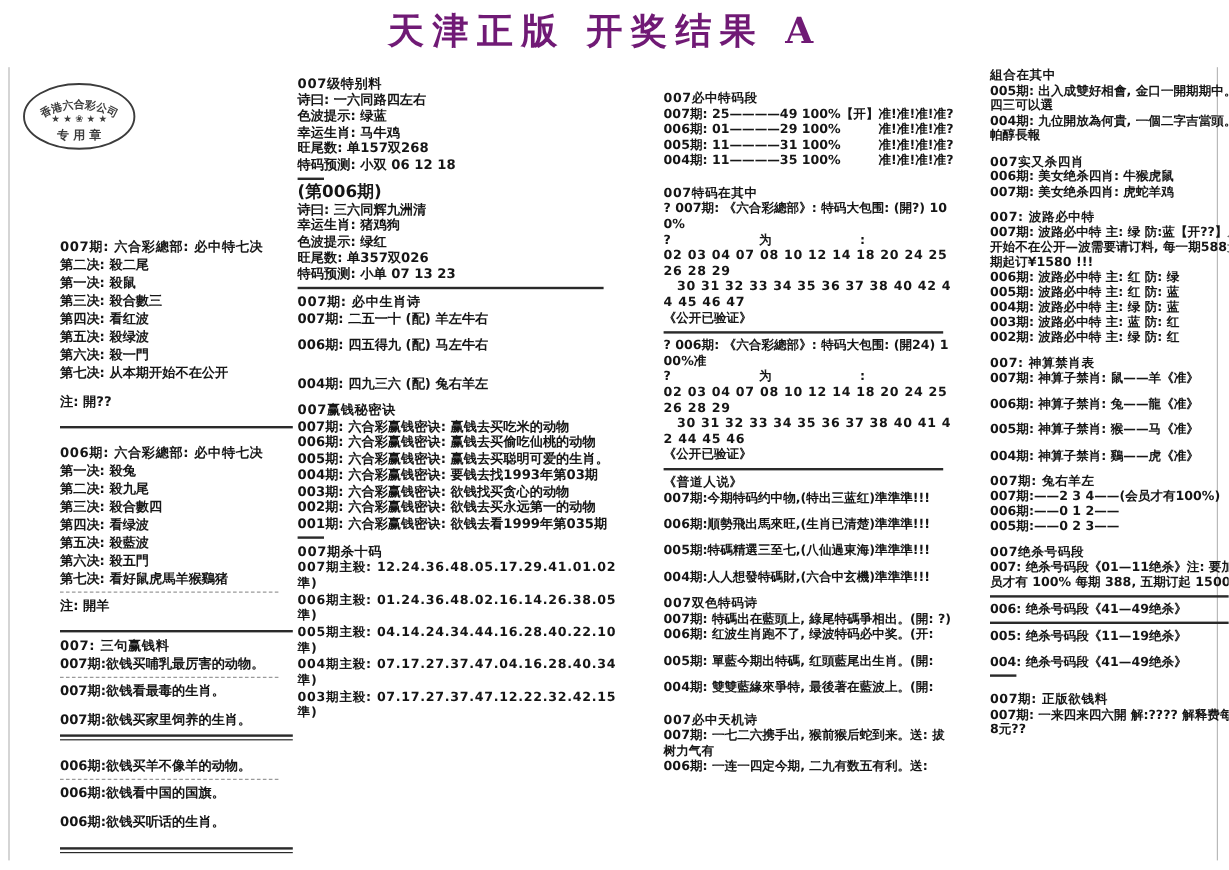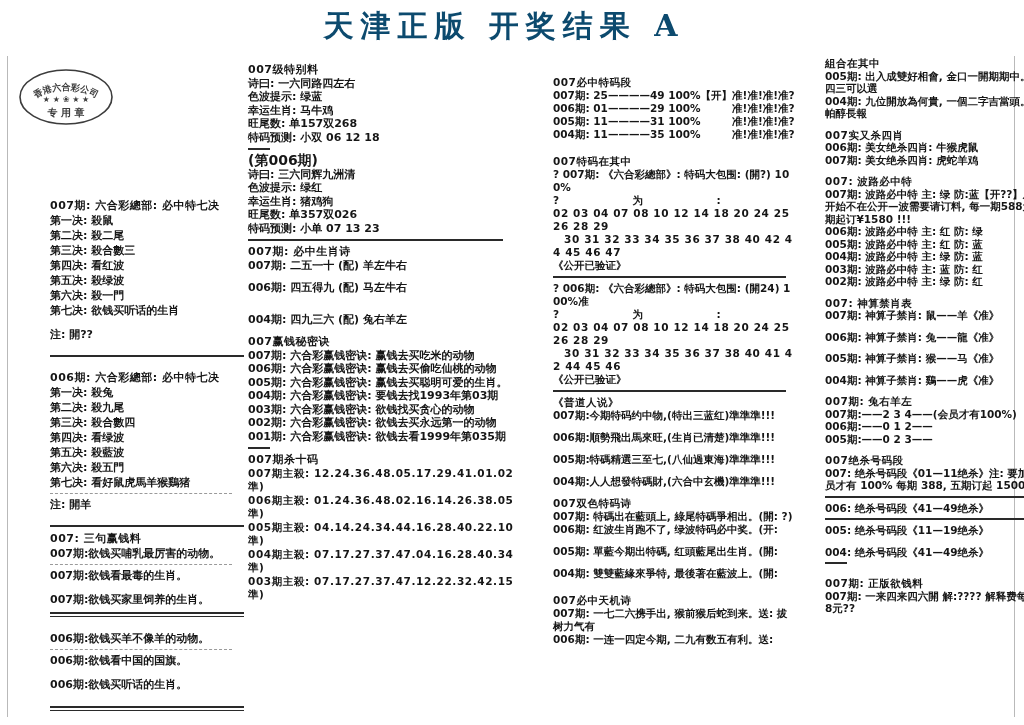--- a/index.html
+++ b/index.html
@@ -1,21 +1,21 @@
 <!DOCTYPE html>
 <html><head>
 <meta charset="utf-8">
 <style>
   html,body{margin:0;padding:0;background:#ffffff;}
   .page{position:relative;width:1024px;height:725px;background:#fff;overflow:hidden;
         font-family:"DejaVu Sans","Liberation Sans",sans-serif;font-weight:bold;color:#161616;
         -webkit-font-smoothing:antialiased;}
   .page-title{position:absolute;left:0;right:16px;top:6px;margin:0;text-align:center;
         font-family:"DejaVu Serif","Liberation Serif",serif;font-weight:bold;
-        font-size:30px;letter-spacing:7px;color:#0c4a6e;}
+        font-size:30px;letter-spacing:7px;color:#701a75;}
   .edge{position:absolute;top:56px;bottom:8px;width:1px;background:#b9b9b9;}
   .edge.left{left:7px}.edge.right{left:1014px}
 
   
   .seal{position:absolute;left:16px;top:66px;width:100px;height:62px;}
   .seal svg{display:block}
   .seal text{font-family:"DejaVu Sans","Liberation Sans",sans-serif;font-weight:bold;fill:#3c3c3c;}
 
   
   .col{position:absolute;}
@@ -54,27 +54,27 @@
       <text font-size="9">
         <textPath href="#sealArc" startOffset="50%" text-anchor="middle">香港六合彩公司</textPath>
       </text>
       <text x="50" y="36" font-size="8" text-anchor="middle">★ ★ ❀ ★ ★</text>
       <text x="50" y="50" font-size="10" text-anchor="middle">专 用 章</text>
     </svg>
   </div>
 
   <div class="col c1">
       <div class="ln hd">007期: 六合彩總部: 必中特七决</div>
+      <div class="ln">第二决: 殺二尾</div>
       <div class="ln">第一决: 殺鼠</div>
-      <div class="ln">第二决: 殺二尾</div>
       <div class="ln">第三决: 殺合數三</div>
       <div class="ln">第四决: 看红波</div>
       <div class="ln">第五决: 殺绿波</div>
       <div class="ln">第六决: 殺一門</div>
-      <div class="ln">第七决: 欲钱买听话的生肖</div>
+      <div class="ln">第七决: 从本期开始不在公开</div>
       <div class="gap"></div>
       <div class="ln">注: 開??</div>
       <div class="gap"></div>
       <div class="rule"></div>
       <div class="gap"></div>
       <div class="ln hd">006期: 六合彩總部: 必中特七决</div>
       <div class="ln">第一决: 殺兔</div>
       <div class="ln">第二决: 殺九尾</div>
       <div class="ln">第三决: 殺合數四</div>
       <div class="ln">第四决: 看绿波</div>
@@ -104,22 +104,22 @@
   <div class="col c2">
       <div class="ln hd">007级特别料</div>
       <div class="ln">诗曰: 一六同路四左右</div>
       <div class="ln">色波提示: 绿蓝</div>
       <div class="ln">幸运生肖: 马牛鸡</div>
       <div class="ln">旺尾数: 单157双268</div>
       <div class="ln">特码预测: 小双 06 12 18</div>
       <div class="rulesm"></div>
       <div class="ln sm">(第006期)</div>
       <div class="ln">诗曰: 三六同辉九洲清</div>
+      <div class="ln">幸运生肖: 猪鸡狗</div>
       <div class="ln">色波提示: 绿红</div>
-      <div class="ln">幸运生肖: 猪鸡狗</div>
       <div class="ln">旺尾数: 单357双026</div>
       <div class="ln">特码预测: 小单 07 13 23</div>
       <div class="rule"></div>
       <div class="ln hd">007期: 必中生肖诗</div>
       <div class="ln">007期: 二五一十 (配) 羊左牛右</div>
       <div class="gap"></div>
       <div class="ln">006期: 四五得九 (配) 马左牛右</div>
       <div class="gap"></div>
       <div class="gap"></div>
       <div class="ln">004期: 四九三六 (配) 兔右羊左</div>

